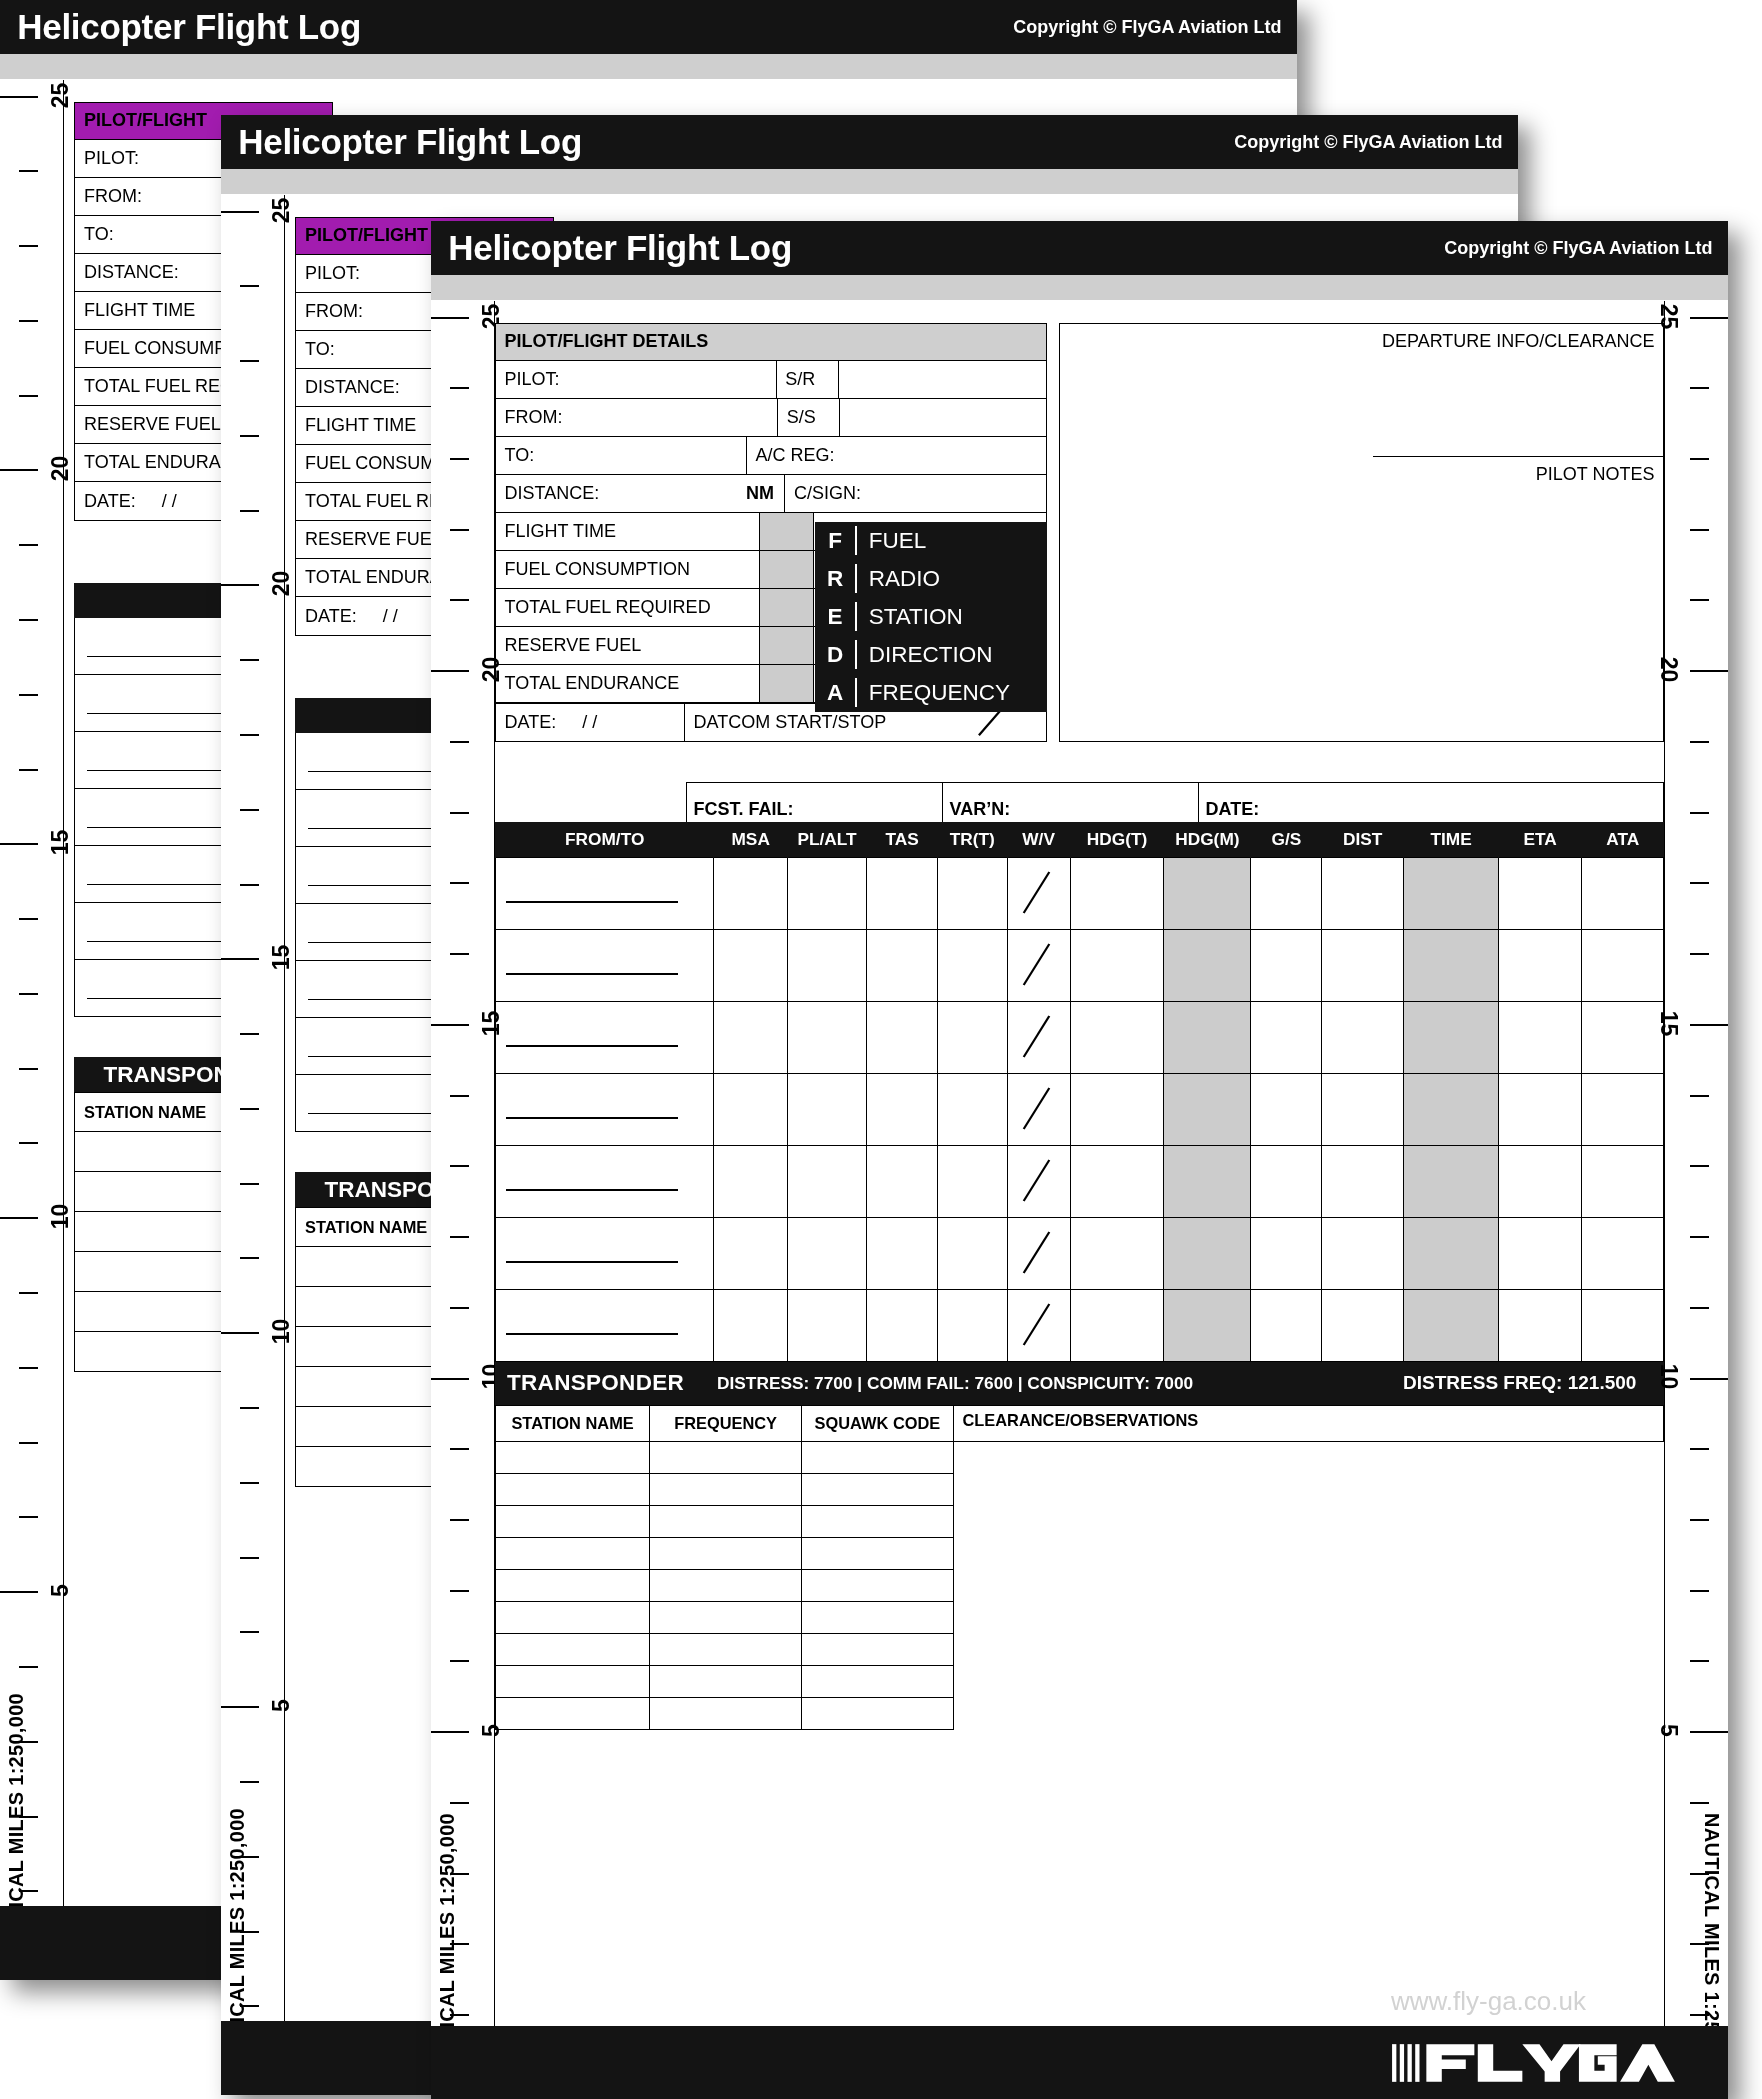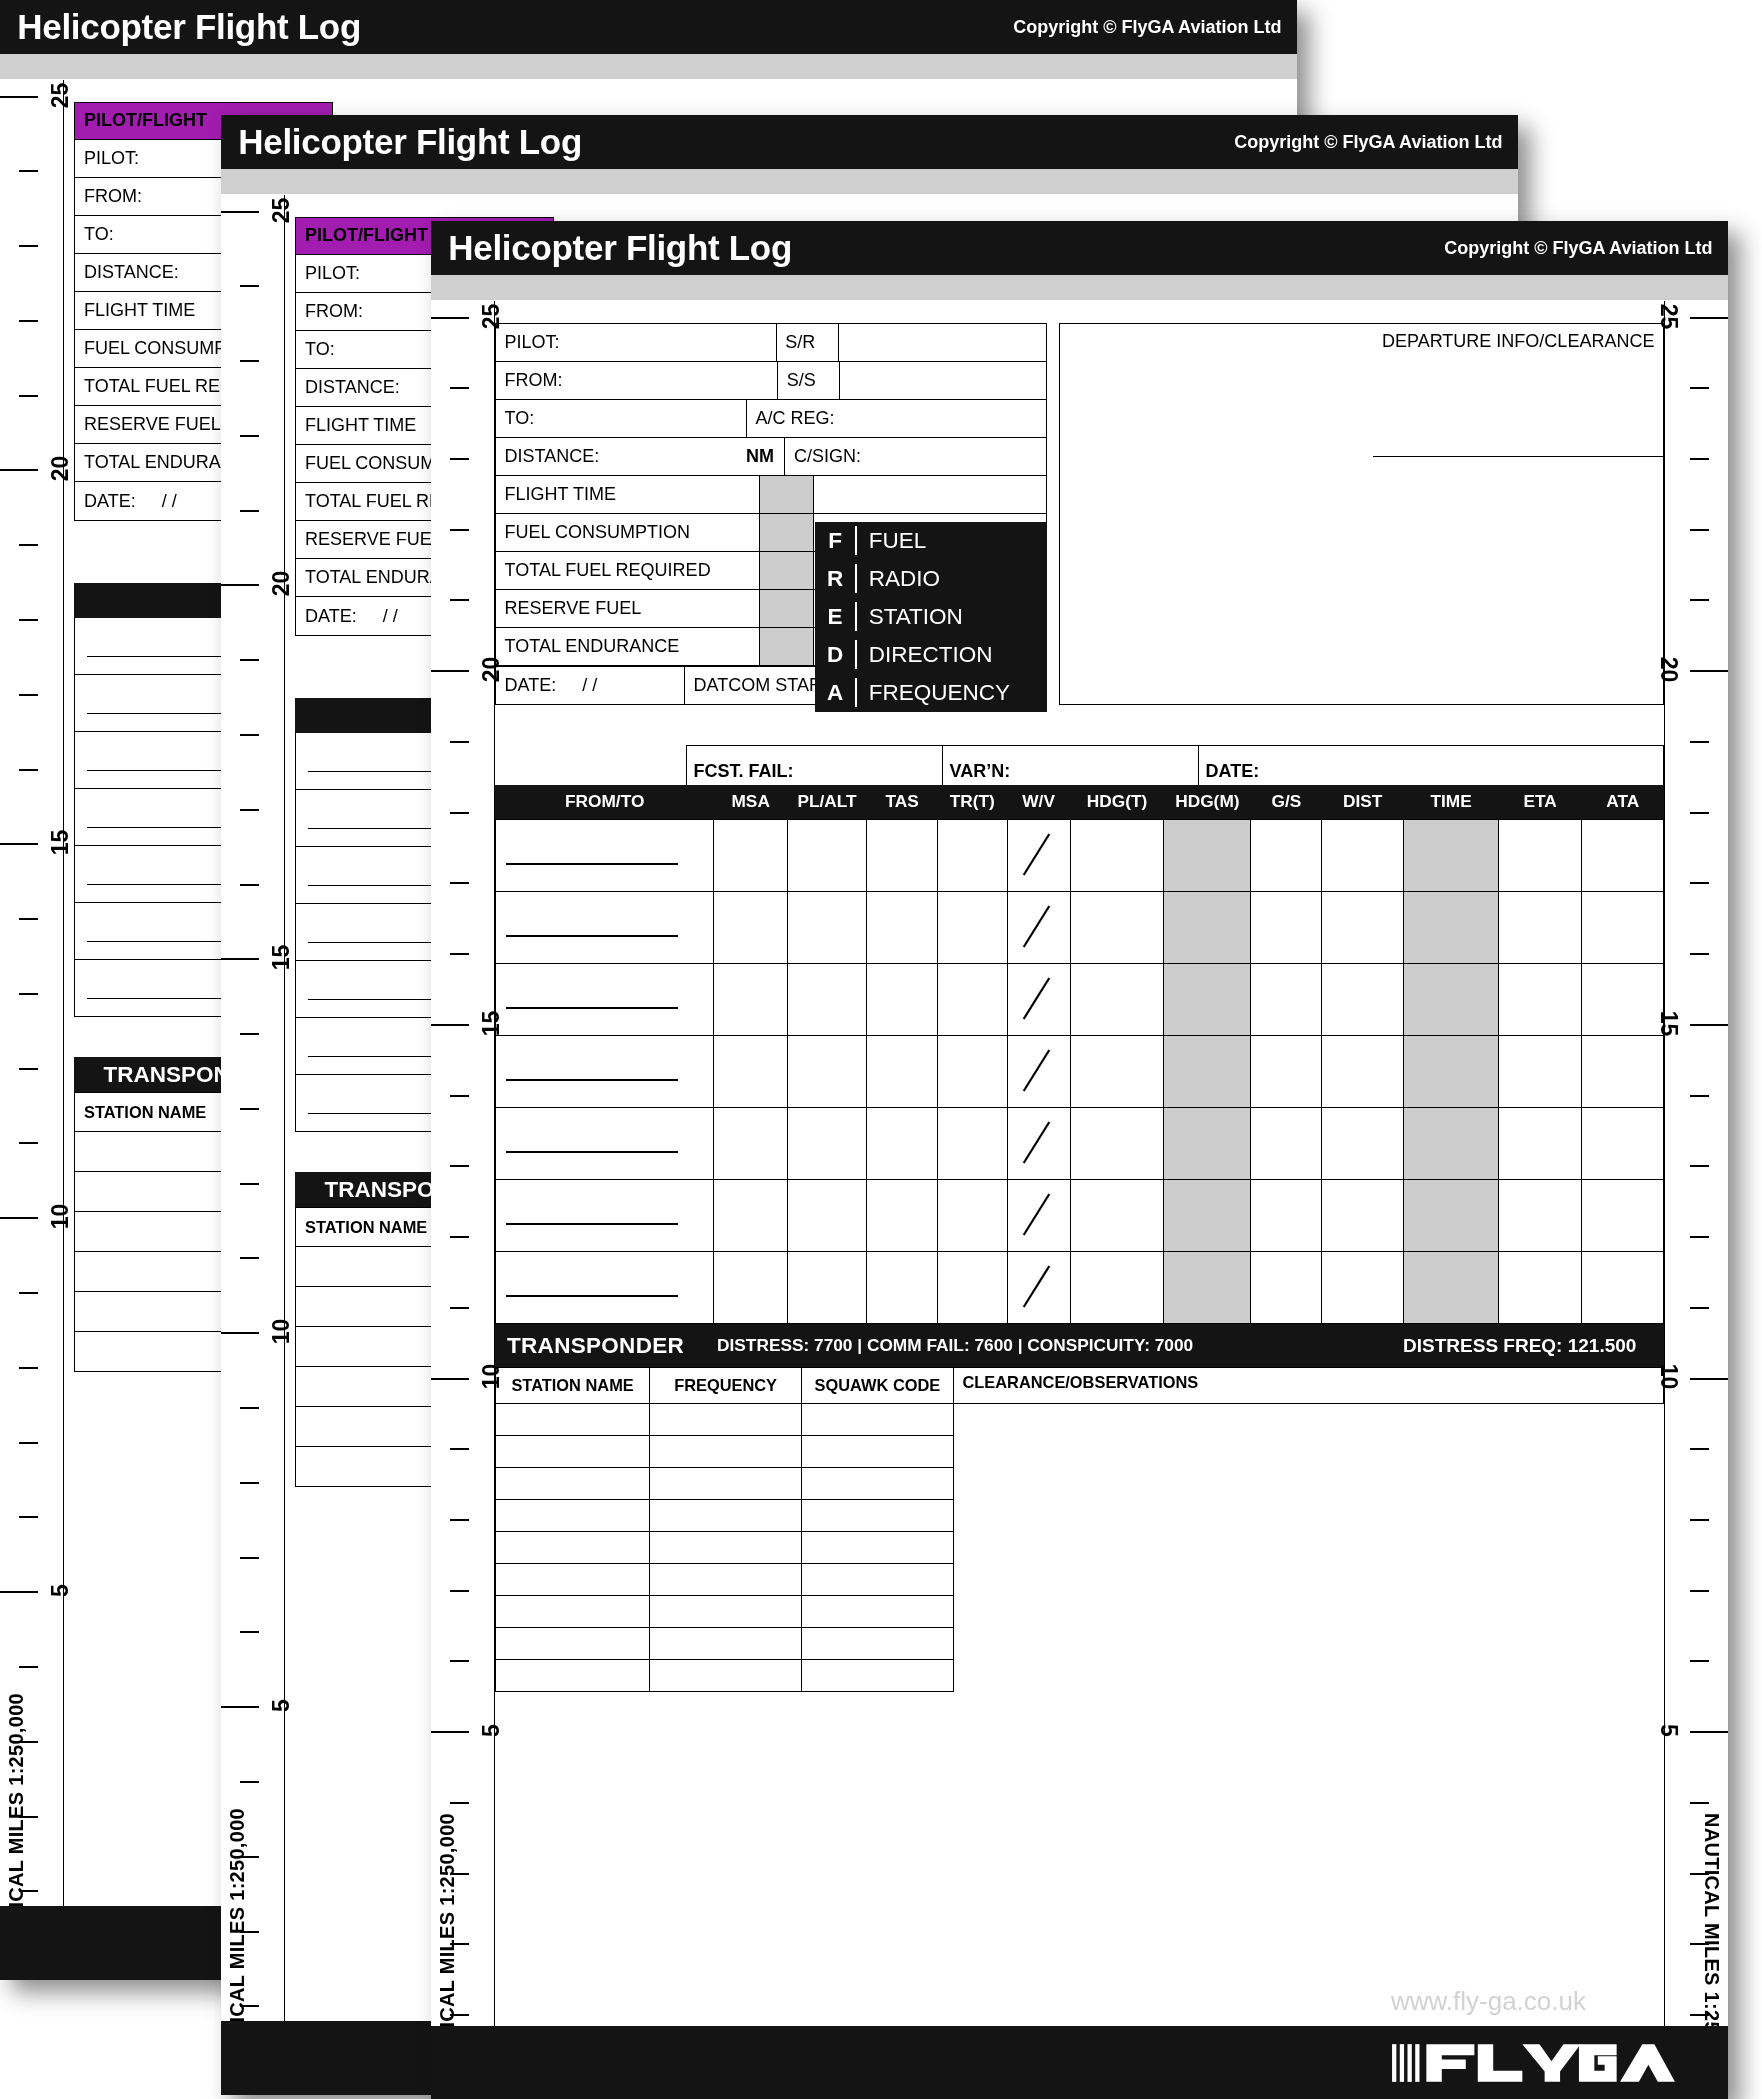--- a/index.html
+++ b/index.html
@@ -435,20 +435,21 @@
           <div class="tick major" style="top: 15.6px;"></div>
           <div class="num" style="top: 3.5px;">25</div>
         </div>
 
       <div class="content">
 
         <div class="topgrid">
 
           <div class="fred-wrap" style="position:relative;">
             <div class="pfd">
+              <div class="pfd-head">PILOT/FLIGHT DETAILS</div>
 
               <div class="pfd-row">
                 <div class="cellL">PILOT:</div>
                 <div class="cellTag">S/R</div>
                 <div class="cellBlank"></div>
               </div>
 
               <div class="pfd-row">
                 <div class="cellL">FROM:</div>
                 <div class="cellTag">S/S</div>
@@ -533,20 +534,23 @@
                 <div class="fredkey">A</div>
                 <div class="fredsep"></div>
                 <div class="fredval">FREQUENCY</div>
               </div>
             </div>
           </div>
 
           <div class="dept">
             <div class="dept-top">
               <span>DEPARTURE INFO/CLEARANCE</span>
+            </div>
+            <div class="dept-bot">
+              <span>PILOT NOTES</span>
             </div>
           </div>
         </div>
 
         <div class="navwrap">
           <div class="navmeta">
             <div class="sp" style="width:16.3%;"></div>
             <div class="mb" style="width:21.9%;">
               <span>FCST. FAIL:</span>
             </div>

